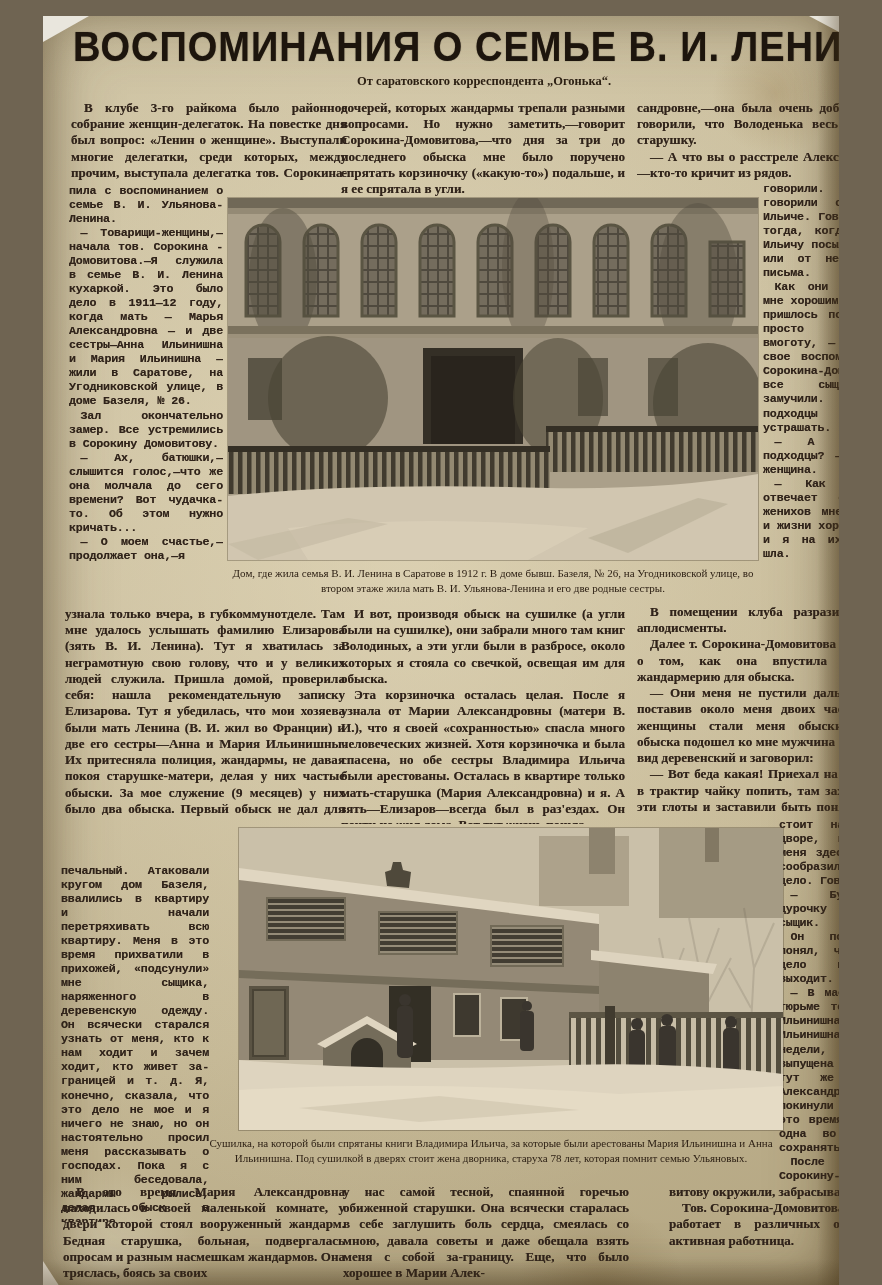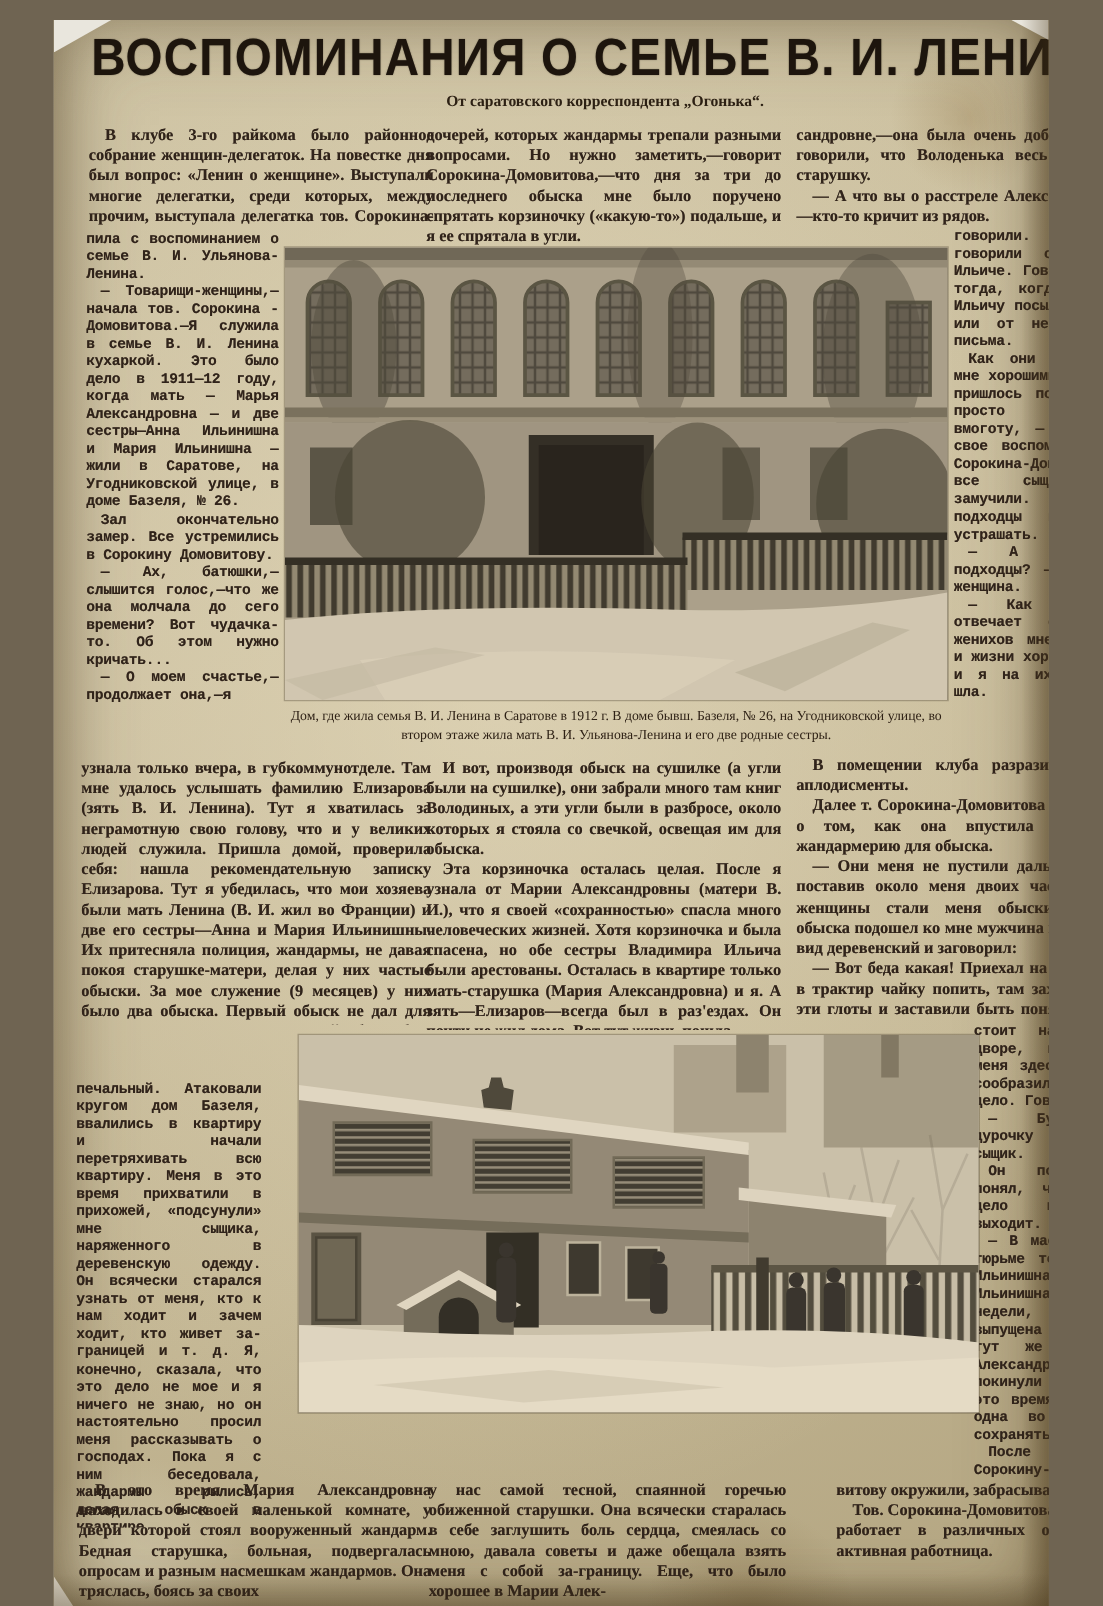--- a/index.html
+++ b/index.html
@@ -251,20 +251,21 @@
           <circle cx="288" cy="178" r="5"></circle>
             <rect x="281" y="183" width="14" height="40" rx="4"></rect>
         </g>
       </g>
 
       <path d="M0,232 Q140,244 300,238 Q430,232 544,246 L544,302 L0,302 Z" fill="#d6d0c1"></path>
       <path d="M0,262 Q180,252 380,266 L544,258 L544,302 L0,302 Z" fill="#ddd7c8"></path>
       <path d="M60,280 L200,268 L340,282 L180,294 Z" fill="#c7c0ae" opacity=".6"></path>
     </svg>
   </div>
+  <div class="caption cap2">Сушилка, на которой были спрятаны книги Владимира Ильича, за которые были арестованы Мария Ильинишна и Анна Ильинишна. Под сушилкой в дверях стоит жена дворника, старуха 78 лет, которая помнит семью Ульяновых.</div>
 
   <div class="txt wide t-col1-bot"> В это время Мария Александровна находилась в своей маленькой комнате, у двери которой стоял вооруженный жандарм. Бедная старушка, больная, подвергалась опросам и разным насмешкам жандармов. Она тряслась, боясь за своих</div>
   <div class="txt wide t-col2-bot">у нас самой тесной, спаянной горечью обиженной старушки. Она всячески старалась в себе заглушить боль сердца, смеялась со мною, давала советы и даже обещала взять меня с собой за-границу. Еще, что было хорошее в Марии Алек-</div>
   <div class="txt wide t-col3-bot">витову окружили, забрасывали вопросами.
  Тов. Сорокина-Домовитова—член гор совета, работает в различных организациях, как активная работница.</div>
 
   <div class="corner corner-tl"></div>
   <div class="corner corner-tr"></div>
   <div class="corner corner-bl"></div>
   <div class="edge-right"></div>

